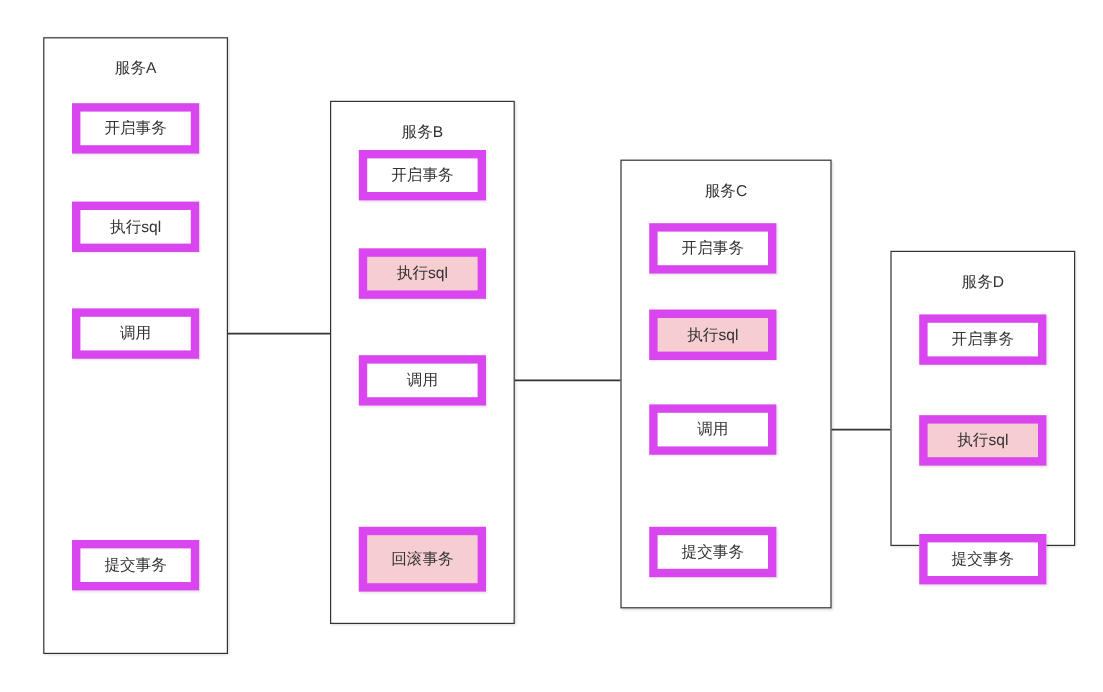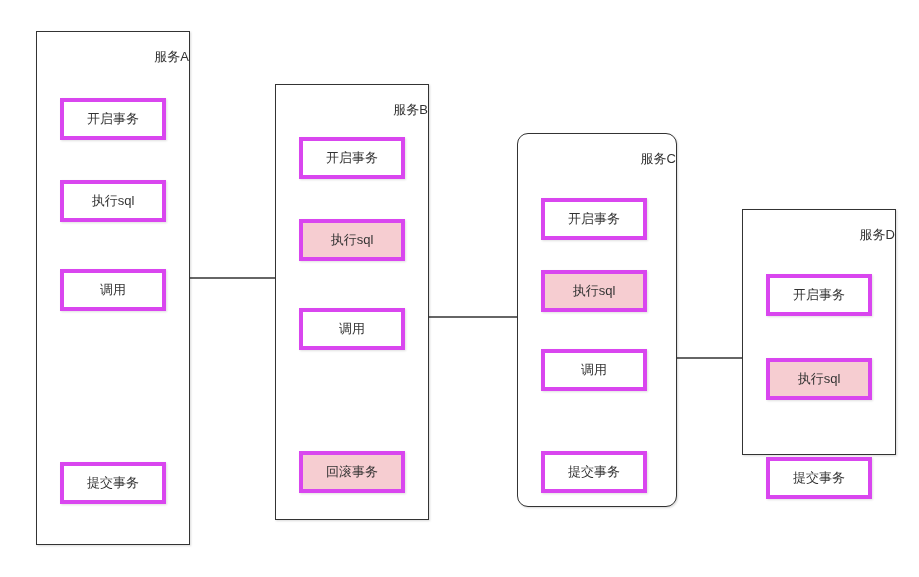--- a/index.html
+++ b/index.html
@@ -12,32 +12,31 @@
       font-size: 13px;
       color: #333;
     }
     .service-box {
       position: absolute;
       border: 1px solid #333;
       background: #fff;
       box-shadow: 1px 1px 2px rgba(0,0,0,0.15);
     }
     .service-title {
-      text-align: right;
+      text-align: center;
       padding: 16px 0 14px;
     }
     .step-box {
       position: absolute;
-      border: 4px solid #d946ef;
+      border: 7px solid #d946ef;
       background: #fff;
       display: flex;
       align-items: center;
       justify-content: center;
       box-shadow: 1px 1px 2px rgba(0,0,0,0.12);
-      margin-top: 12px;
     }
     .step-box.highlight {
       background: #f6cdd1;
     }
     svg.arrows {
       position: absolute;
       top: 0; left: 0;
       width: 919px; height: 577px;
       pointer-events: none;
     }
@@ -62,22 +61,22 @@
 <div class="step-box" style="left: 60px; top: 86px; width: 106px; height: 42px;">开启事务</div>
 <div class="step-box" style="left: 60px; top: 168px; width: 106px; height: 42px;">执行sql</div>
 <div class="step-box" style="left: 60px; top: 257px; width: 106px; height: 42px;">调用</div>
 <div class="step-box" style="left: 60px; top: 450px; width: 106px; height: 42px;">提交事务</div>
 <div class="service-box" style="left: 275px; top: 84px; width: 154px; height: 436px;">
     <div class="service-title">服务B</div>
   </div>
 <div class="step-box" style="left: 299px; top: 125px; width: 106px; height: 42px;">开启事务</div>
 <div class="step-box highlight" style="left: 299px; top: 207px; width: 106px; height: 42px;">执行sql</div>
 <div class="step-box" style="left: 299px; top: 296px; width: 106px; height: 42px;">调用</div>
-<div class="step-box highlight" style="left: 299px; top: 439px; width: 106px; height: 42px;">回滚事务</div>
-<div class="service-box" style="left: 517px; top: 133px; width: 160px; height: 374px; border-radius: 11px;">
+<div class="step-box highlight" style="left: 299px; top: 439px; width: 106px; height: 54px;">回滚事务</div>
+<div class="service-box" style="left: 517px; top: 133px; width: 176px; height: 374px;">
     <div class="service-title">服务C</div>
   </div>
 <div class="step-box" style="left: 541px; top: 186px; width: 106px; height: 42px;">开启事务</div>
 <div class="step-box highlight" style="left: 541px; top: 258px; width: 106px; height: 42px;">执行sql</div>
 <div class="step-box" style="left: 541px; top: 337px; width: 106px; height: 42px;">调用</div>
 <div class="step-box" style="left: 541px; top: 439px; width: 106px; height: 42px;">提交事务</div>
 <div class="service-box" style="left: 742px; top: 209px; width: 154px; height: 246px;">
     <div class="service-title">服务D</div>
   </div>
 <div class="step-box" style="left: 766px; top: 262px; width: 106px; height: 42px;">开启事务</div>

